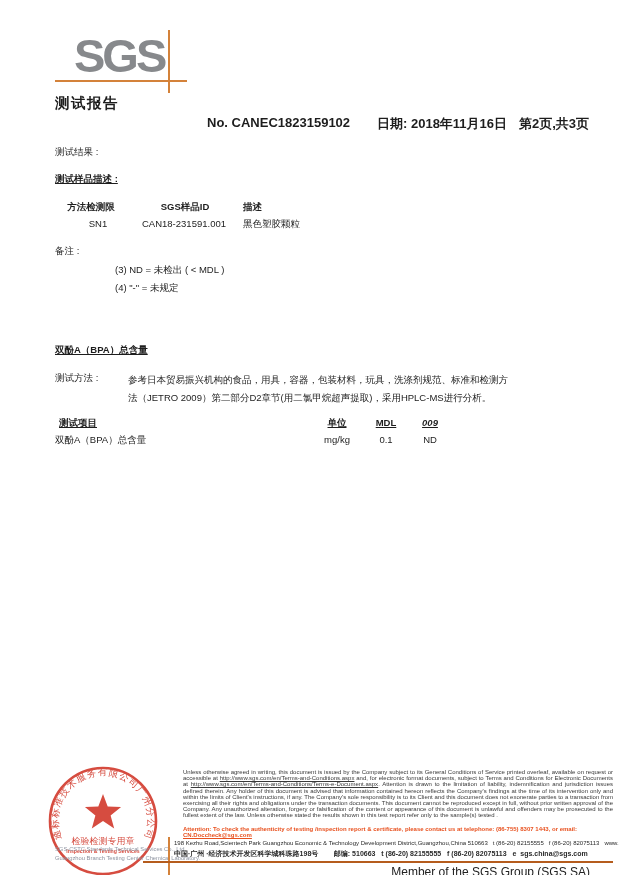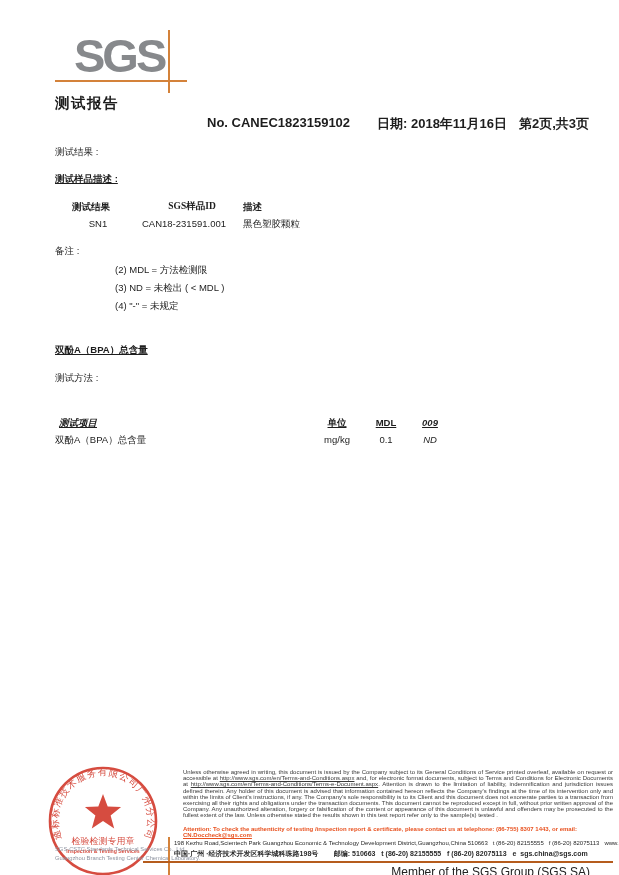--- a/index.html
+++ b/index.html
@@ -51,50 +51,51 @@
   <div class="abs report-title" style="left:55px;top:94px;">测试报告</div>
   <div class="abs hdr-small" style="left:207px;top:115px;">No. CANEC1823159102</div>
   <div class="abs hdr-small" style="left:377px;top:115px;">日期: 2018年11月16日</div>
   <div class="abs hdr-small" style="left:519px;top:115px;">第2页,共3页</div>
 
   <div class="abs t" style="left:55px;top:146px;">测试结果 :</div>
 
   <div class="abs t b u" style="left:55px;top:173px;">测试样品描述 :</div>
 
   <div>
-    <div class="abs t b center" style="left:56px;top:201px;width:70px;">测试结果</div>
-    <div class="abs t b center" style="left:142px;top:201px;width:100px;font-family:Liberation Serif, serif;">SGS样品ID</div>
+    <div class="abs t b center" style="left:56px;top:201px;width:70px;">方法检测限</div>
+    <div class="abs t b center" style="left:135px;top:201px;width:100px;">SGS样品ID</div>
     <div class="abs t b" style="left:243px;top:201px;">描述</div>
     <div class="abs t center" style="left:63px;top:218px;width:70px;">SN1</div>
     <div class="abs t center" style="left:134px;top:218px;width:100px;">CAN18-231591.001</div>
     <div class="abs t" style="left:243px;top:218px;">黑色塑胶颗粒</div>
   </div>
 
   <div class="abs t" style="left:55px;top:245px;">备注 :</div>
   <div class="abs notes" style="left:115px;top:261px;">
-    <div>(2) MDL = 方法检测限</div>
     <div>(3) ND = 未检出 ( &lt; MDL )</div>
     <div>(4) "-" = 未规定</div>
   </div>
 
   <div class="abs t b u" style="left:55px;top:344px;">双酚A（BPA）总含量</div>
 
   <div class="abs t" style="left:55px;top:372px;">测试方法 :</div>
   <div class="abs method" style="left:128px;top:371px;">
+    <span style="display:block;">参考日本贸易振兴机构的食品，用具，容器，包装材料，玩具，洗涤剂规范、标准和检测方</span>
+    <span style="display:block;">法（JETRO 2009）第二部分D2章节(用二氯甲烷超声提取)，采用HPLC-MS进行分析。</span>
   </div>
 
   <div>
-    <div class="abs t b u" style="left:59px;top:417px;font-style:italic;">测试项目</div>
+    <div class="abs t b u" style="left:59px;top:417px;">测试项目</div>
     <div class="abs t b u center" style="left:317px;top:417px;width:40px;">单位</div>
     <div class="abs t b u center" style="left:366px;top:417px;width:40px;">MDL</div>
     <div class="abs t b u i center" style="left:410px;top:417px;width:40px;">009</div>
     <div class="abs t" style="left:55px;top:434px;">双酚A（BPA）总含量</div>
     <div class="abs t center" style="left:317px;top:434px;width:40px;text-align:center;">mg/kg</div>
     <div class="abs t center" style="left:366px;top:434px;width:40px;">0.1</div>
-    <div class="abs t center" style="left:410px;top:434px;width:40px;font-style:italic;">ND</div>
+    <div class="abs t center" style="left:410px;top:434px;width:40px;">ND</div>
   </div>
 
   <svg class="abs stamp" style="left:46px;top:764px;" width="114" height="114" viewBox="0 0 114 114">
     <circle cx="57" cy="57" r="53" fill="none" stroke="#d03224" stroke-width="2.6"></circle>
     <polygon fill="#d03224" points="57,30 61.7,42.5 75.1,43.1 64.6,51.5 68.2,64.4 57,57 45.8,64.4 49.4,51.5 38.9,43.1 52.3,42.5"></polygon>
     <path id="stamp-arc" d="M 17 77 A 45 45 0 1 1 97 77" fill="none" stroke="none"></path>
     <text font-size="9.5" letter-spacing="1">
       <textPath href="#stamp-arc" startOffset="50%" text-anchor="middle">通标标准技术服务有限公司广州分公司</textPath>
     </text>
     <text x="57" y="80" text-anchor="middle" font-size="9">检验检测专用章</text>

